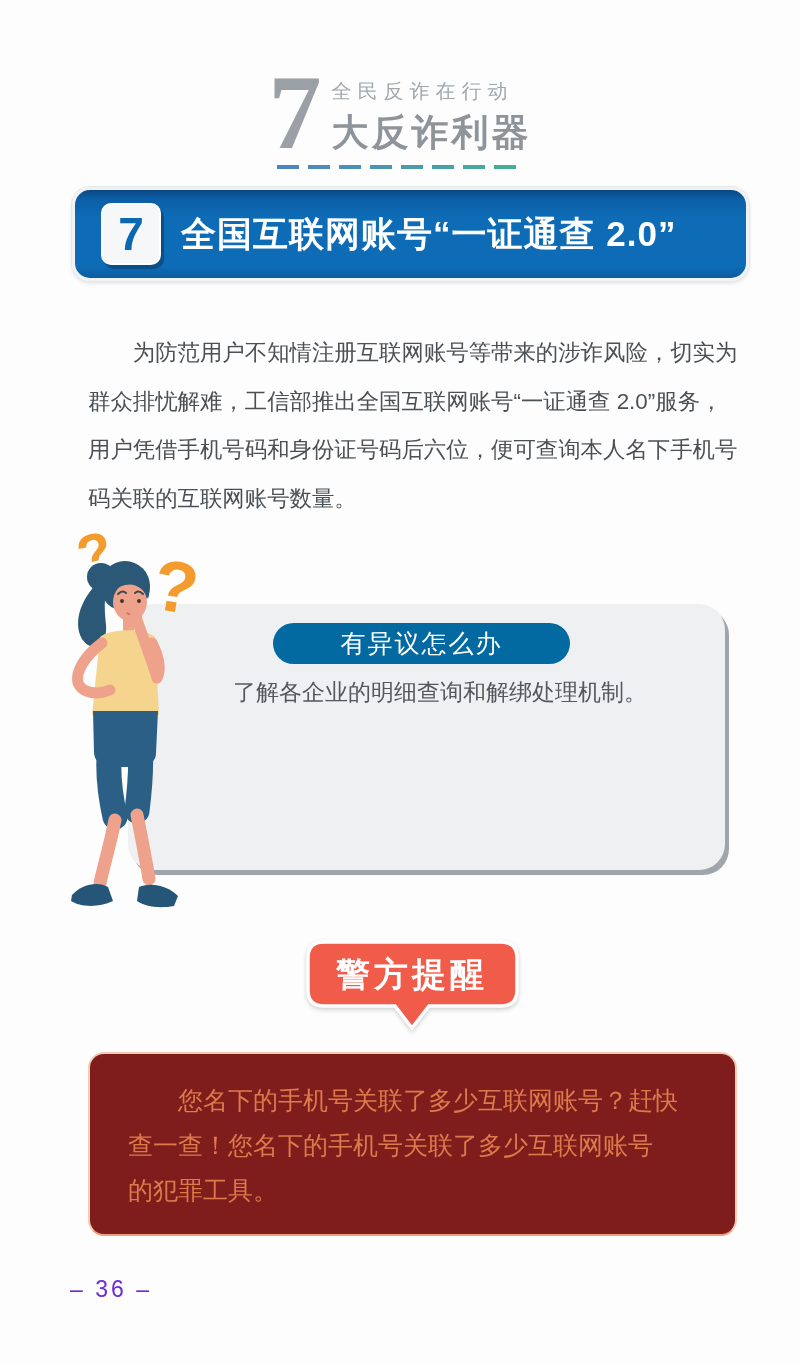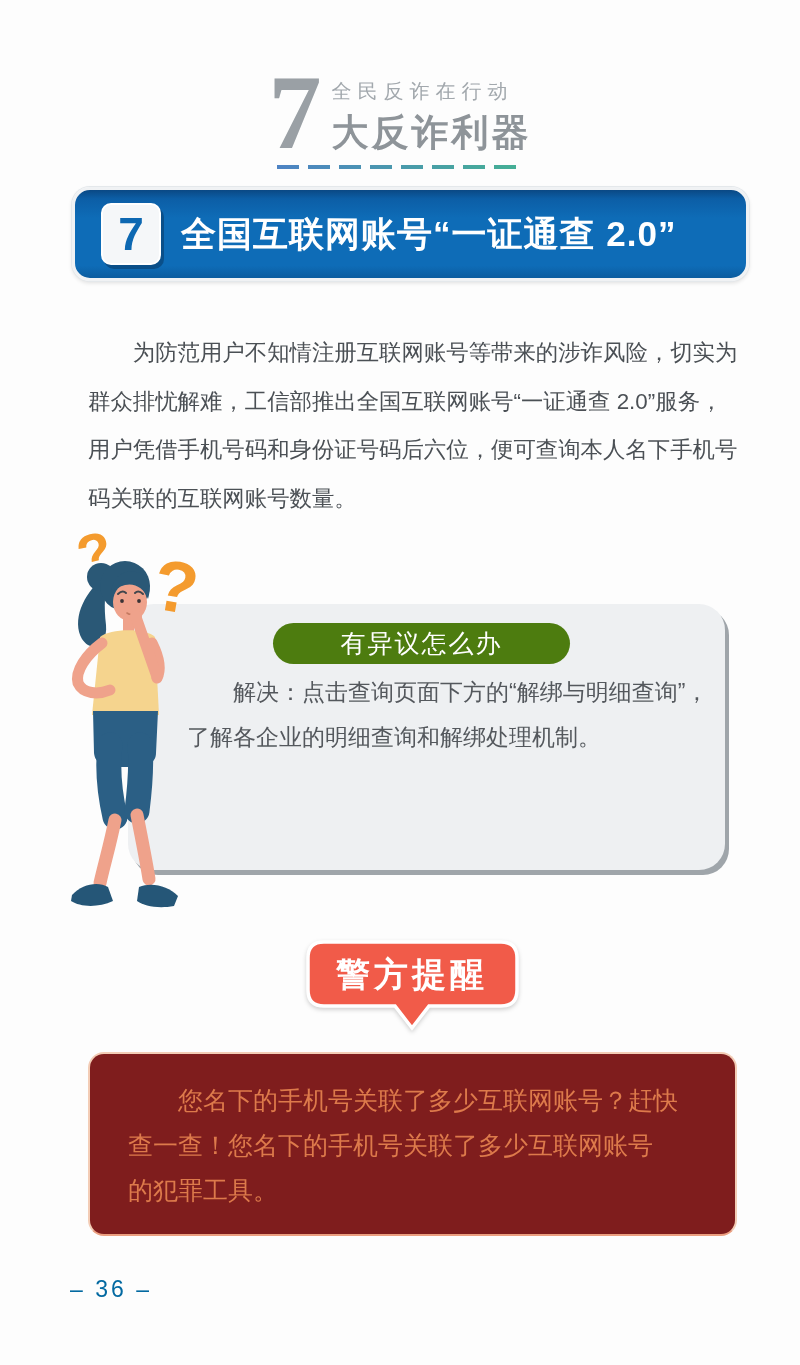--- a/index.html
+++ b/index.html
@@ -53,21 +53,21 @@
   .intro .tline:first-child{text-indent:2em;}
 
   
   .panel{
     top:604px;left:128px;width:597px;height:266px;
     background:#eef0f2;border-radius:26px;
     box-shadow:4px 5px 0 #9fa5aa;
   }
   .pill{
     position:absolute;left:145px;top:19px;width:297px;height:41px;
-    background:#4d7c0f;border-radius:21px;
+    background:#0369a1;border-radius:21px;
     color:#ffffff;font-size:25px;letter-spacing:2px;
     display:flex;align-items:center;justify-content:center;
   }
   .panel-text{position:absolute;left:59px;top:66px;width:532px;font-size:23px;line-height:44.5px;color:#54585d;}
   .panel-text .tline:first-child{text-indent:2em;}
 
   
   .illu{top:515px;left:52px;width:155px;height:400px;z-index:2;}
 
   
@@ -76,21 +76,21 @@
   
   .warnbox{
     top:1052px;left:88px;width:645px;height:180px;
     background:#7f1d1d;border:2px solid #f3ccb5;border-bottom-color:#eb9f80;
     border-radius:16px;
   }
   .warn-text{position:absolute;left:38px;top:24px;width:566px;font-size:25px;line-height:45px;color:#dd7a4b;}
   .warn-text .tline:first-child{text-indent:2em;}
 
   
-  .pagenum{top:1276px;left:70px;font-size:23px;letter-spacing:3px;color:#0369a1;}
+  .pagenum{top:1276px;left:70px;font-size:23px;letter-spacing:3px;color:#6d28d9;}
 </style>
 </head>
 <body>
 
 <div class="abs header">
   <div class="header-row">
     <div class="big7">7</div>
     <div class="header-right">
       <div class="tagline">全民反诈在行动</div>
       <div class="series-title">大反诈利器</div>
@@ -107,21 +107,20 @@
 <div class="abs intro">
   <div class="tline">为防范用户不知情注册互联网账号等带来的涉诈风险，切实为</div>
   <div class="tline">群众排忧解难，工信部推出全国互联网账号“一证通查 2.0”服务，</div>
   <div class="tline">用户凭借手机号码和身份证号码后六位，便可查询本人名下手机号</div>
   <div class="tline">码关联的互联网账号数量。</div>
 </div>
 
 <div class="abs panel">
   <div class="pill">有异议怎么办</div>
   <div class="panel-text">
-    <div class="tline">解决：点击查询页面下方的“解绑与明细查询”，</div>
     <div class="tline">了解各企业的明细查询和解绑处理机制。</div>
   </div>
 </div>
 
 <svg class="abs illu" viewBox="0 0 155 400">
 
   <text x="26" y="58" font-size="56" font-weight="bold" fill="#f49b2e" transform="rotate(-14 42 40)">?</text>
   <text x="102" y="96" font-size="72" font-weight="bold" fill="#f49b2e" transform="rotate(10 120 70)">?</text>
 
   <path d="M52,62 C30,80 20,106 30,124 C40,139 56,130 54,110 C52,92 52,74 58,64 Z" fill="#2a5876"></path>

